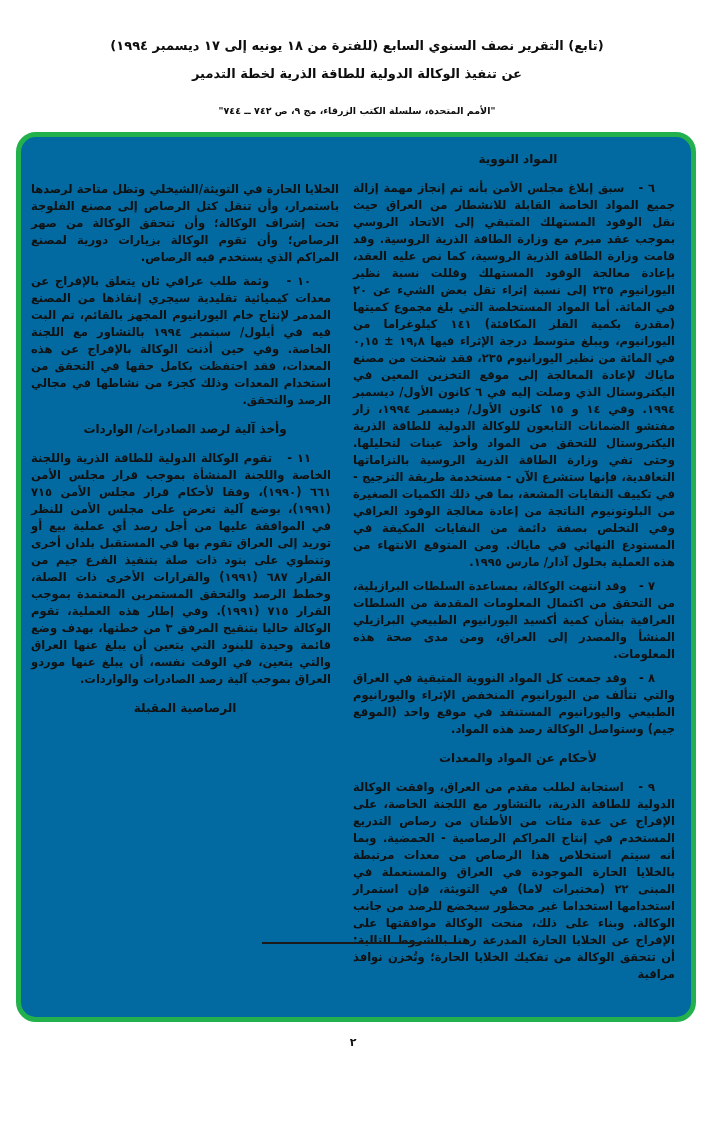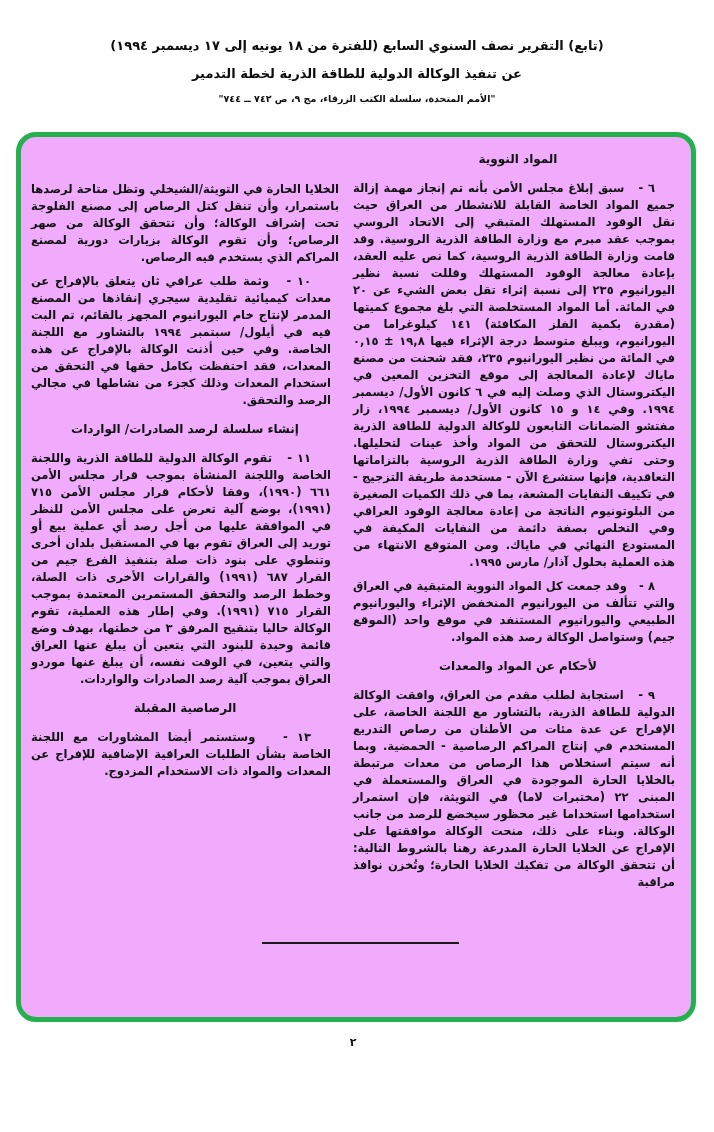--- a/index.html
+++ b/index.html
@@ -2,25 +2,25 @@
 <html lang="ar"><head>
 <meta charset="utf-8">
 <style>
   html,body { margin:0; padding:0; background:#ffffff; }
   .page {
     position:relative; width:714px; height:1084px; background:#ffffff;
     font-family:"DejaVu Sans", sans-serif; color:#0d0d0d; overflow:hidden;
   }
   .header { position:absolute; top:38px; left:0; right:0; text-align:center; direction:rtl; }
   .h-line1 { font-size:13px; font-weight:bold; margin:0 0 13px 0; }
-  .h-line2 { font-size:13px; font-weight:bold; margin:0 0 12px 0; }
+  .h-line2 { font-size:13px; font-weight:bold; margin:0 0 24px 0; }
   .h-line3 { font-size:9.5px; font-weight:bold; margin:0; }
   .box {
     position:absolute; left:16px; top:132px; width:670px; height:880px;
-    border:5px solid #22b14c; border-radius:20px; background:#f0abfc;
+    border:5px solid #22b14c; border-radius:20px; background:#0369a1;
   }
   .col {
     position:absolute; direction:rtl; text-align:justify;
     font-size:11.5px; line-height:17px; font-weight:bold; color:#111111;
   }
   .col-right { right:8px;  top:14px; width:330px; }
   .col-left  { left:10px;  top:44px; width:308px; }
   .sec { font-size:12px; font-weight:bold; text-align:center; margin:12px 0 12px 0; }
   .sec.first { margin-top:0; }
   .para { margin:0 8px 7px 0; text-indent:20px; }
@@ -37,32 +37,32 @@
     <div class="h-line1">(تابع) التقرير نصف السنوي السابع (للفترة من ١٨ يونيه إلى ١٧ ديسمبر ١٩٩٤)</div>
     <div class="h-line2">عن تنفيذ الوكالة الدولية للطاقة الذرية لخطة التدمير</div>
     <div class="h-line3">"الأمم المتحدة، سلسلة الكتب الزرقاء، مج ٩، ص ٧٤٢ ــ ٧٤٤"</div>
   </div>
 
   <div class="box">
 
     <div class="col col-right">
       <div class="sec first">المواد النووية</div>
       <p class="para">٦ -&nbsp;&nbsp;&nbsp;سبق إبلاغ مجلس الأمن بأنه تم إنجاز مهمة إزالة جميع المواد الخاصة القابلة للانشطار من العراق حيث نقل الوقود المستهلك المتبقي إلى الاتحاد الروسي بموجب عقد مبرم مع وزارة الطاقة الذرية الروسية. وقد قامت وزارة الطاقة الذرية الروسية، كما نص عليه العقد، بإعادة معالجة الوقود المستهلك وقللت نسبة نظير اليورانيوم ٢٣٥ إلى نسبة إثراء تقل بعض الشيء عن ٢٠ في المائة. أما المواد المستخلصة التي بلغ مجموع كميتها (مقدرة بكمية الفلز المكافئة) ١٤١ كيلوغراما من اليورانيوم، ويبلغ متوسط درجة الإثراء فيها ١٩,٨ ± ٠,١٥ في المائة من نظير اليورانيوم ٢٣٥، فقد شحنت من مصنع ماياك لإعادة المعالجة إلى موقع التخزين المعين في اليكتروستال الذي وصلت إليه في ٦ كانون الأول/ ديسمبر ١٩٩٤. وفي ١٤ و ١٥ كانون الأول/ ديسمبر ١٩٩٤، زار مفتشو الضمانات التابعون للوكالة الدولية للطاقة الذرية اليكتروستال للتحقق من المواد وأخذ عينات لتحليلها. وحتى تفي وزارة الطاقة الذرية الروسية بالتزاماتها التعاقدية، فإنها ستشرع الآن - مستخدمة طريقة التزجيج - في تكييف النفايات المشعة، بما في ذلك الكميات الصغيرة من البلوتونيوم الناتجة من إعادة معالجة الوقود العراقي وفي التخلص بصفة دائمة من النفايات المكيفة في المستودع النهائي في ماياك. ومن المتوقع الانتهاء من هذه العملية بحلول آذار/ مارس ١٩٩٥.</p>
+      <p class="para">٧ -&nbsp;&nbsp;&nbsp;وقد انتهت الوكالة، بمساعدة السلطات البرازيلية، من التحقق من اكتمال المعلومات المقدمة من السلطات العراقية بشأن كمية أكسيد اليورانيوم الطبيعي البرازيلي المنشأ والمصدر إلى العراق، ومن مدى صحة هذه المعلومات.</p>
       <p class="para">٨ -&nbsp;&nbsp;&nbsp;وقد جمعت كل المواد النووية المتبقية في العراق والتي تتألف من اليورانيوم المنخفض الإثراء واليورانيوم الطبيعي واليورانيوم المستنفد في موقع واحد (الموقع جيم) وستواصل الوكالة رصد هذه المواد.</p>
       <div class="sec">لأحكام عن المواد والمعدات</div>
       <p class="para">٩ -&nbsp;&nbsp;&nbsp;استجابة لطلب مقدم من العراق، وافقت الوكالة الدولية للطاقة الذرية، بالتشاور مع اللجنة الخاصة، على الإفراج عن عدة مئات من الأطنان من رصاص التدريع المستخدم في إنتاج المراكم الرصاصية - الحمضية. وبما أنه سيتم استخلاص هذا الرصاص من معدات مرتبطة بالخلايا الحارة الموجودة في العراق والمستعملة في المبنى ٢٢ (مختبرات لاما) في التويثة، فإن استمرار استخدامها استخداما غير محظور سيخضع للرصد من جانب الوكالة. وبناء على ذلك، منحت الوكالة موافقتها على الإفراج عن الخلايا الحارة المدرعة رهنا بالشروط التالية: أن تتحقق الوكالة من تفكيك الخلايا الحارة؛ وتُخزن نوافذ مراقبة</p>
     </div>
 
     <div class="col col-left">
       <p class="cont">الخلايا الحارة في التويثة/الشيخلي وتظل متاحة لرصدها باستمرار، وأن تنقل كتل الرصاص إلى مصنع الفلوجة تحت إشراف الوكالة؛ وأن تتحقق الوكالة من صهر الرصاص؛ وأن تقوم الوكالة بزيارات دورية لمصنع المراكم الذي يستخدم فيه الرصاص.</p>
       <p class="para">١٠ -&nbsp;&nbsp;&nbsp;وثمة طلب عراقي ثان يتعلق بالإفراج عن معدات كيميائية تقليدية سيجري إنقاذها من المصنع المدمر لإنتاج خام اليورانيوم المجهز بالقائم، تم البت فيه في أيلول/ سبتمبر ١٩٩٤ بالتشاور مع اللجنة الخاصة. وفي حين أذنت الوكالة بالإفراج عن هذه المعدات، فقد احتفظت بكامل حقها في التحقق من استخدام المعدات وذلك كجزء من نشاطها في مجالي الرصد والتحقق.</p>
-      <div class="sec">إنشاء سلسلة لرصد الصادرات/ الواردات</div>
+      <div class="sec">وأخذ آلية لرصد الصادرات/ الواردات</div>
       <p class="para">١١ -&nbsp;&nbsp;&nbsp;تقوم الوكالة الدولية للطاقة الذرية واللجنة الخاصة واللجنة المنشأة بموجب قرار مجلس الأمن ٦٦١ (١٩٩٠)، وفقا لأحكام قرار مجلس الأمن ٧١٥ (١٩٩١)، بوضع آلية تعرض على مجلس الأمن للنظر في الموافقة عليها من أجل رصد أي عملية بيع أو توريد إلى العراق تقوم بها في المستقبل بلدان أخرى وتنطوي على بنود ذات صلة بتنفيذ الفرع جيم من القرار ٦٨٧ (١٩٩١) والقرارات الأخرى ذات الصلة، وخطط الرصد والتحقق المستمرين المعتمدة بموجب القرار ٧١٥ (١٩٩١). وفي إطار هذه العملية، تقوم الوكالة حاليا بتنقيح المرفق ٣ من خطتها، بهدف وضع قائمة وحيدة للبنود التي يتعين أن يبلغ عنها العراق والتي يتعين، في الوقت نفسه، أن يبلغ عنها موردو العراق بموجب آلية رصد الصادرات والواردات.</p>
       <div class="sec">الرصاصية المقبلة</div>
-      <p class="para">١٣ -&nbsp;&nbsp;&nbsp;وستستمر أيضا المشاورات مع اللجنة الخاصة بشأن الطلبات العراقية الإضافية للإفراج عن المعدات والمواد ذات الاستخدام المزدوج.</p>
     </div>
 
   </div>
 
   <div class="footnote-rule"></div>
 
   <div class="page-num">٢</div>
 
 </div>
 

